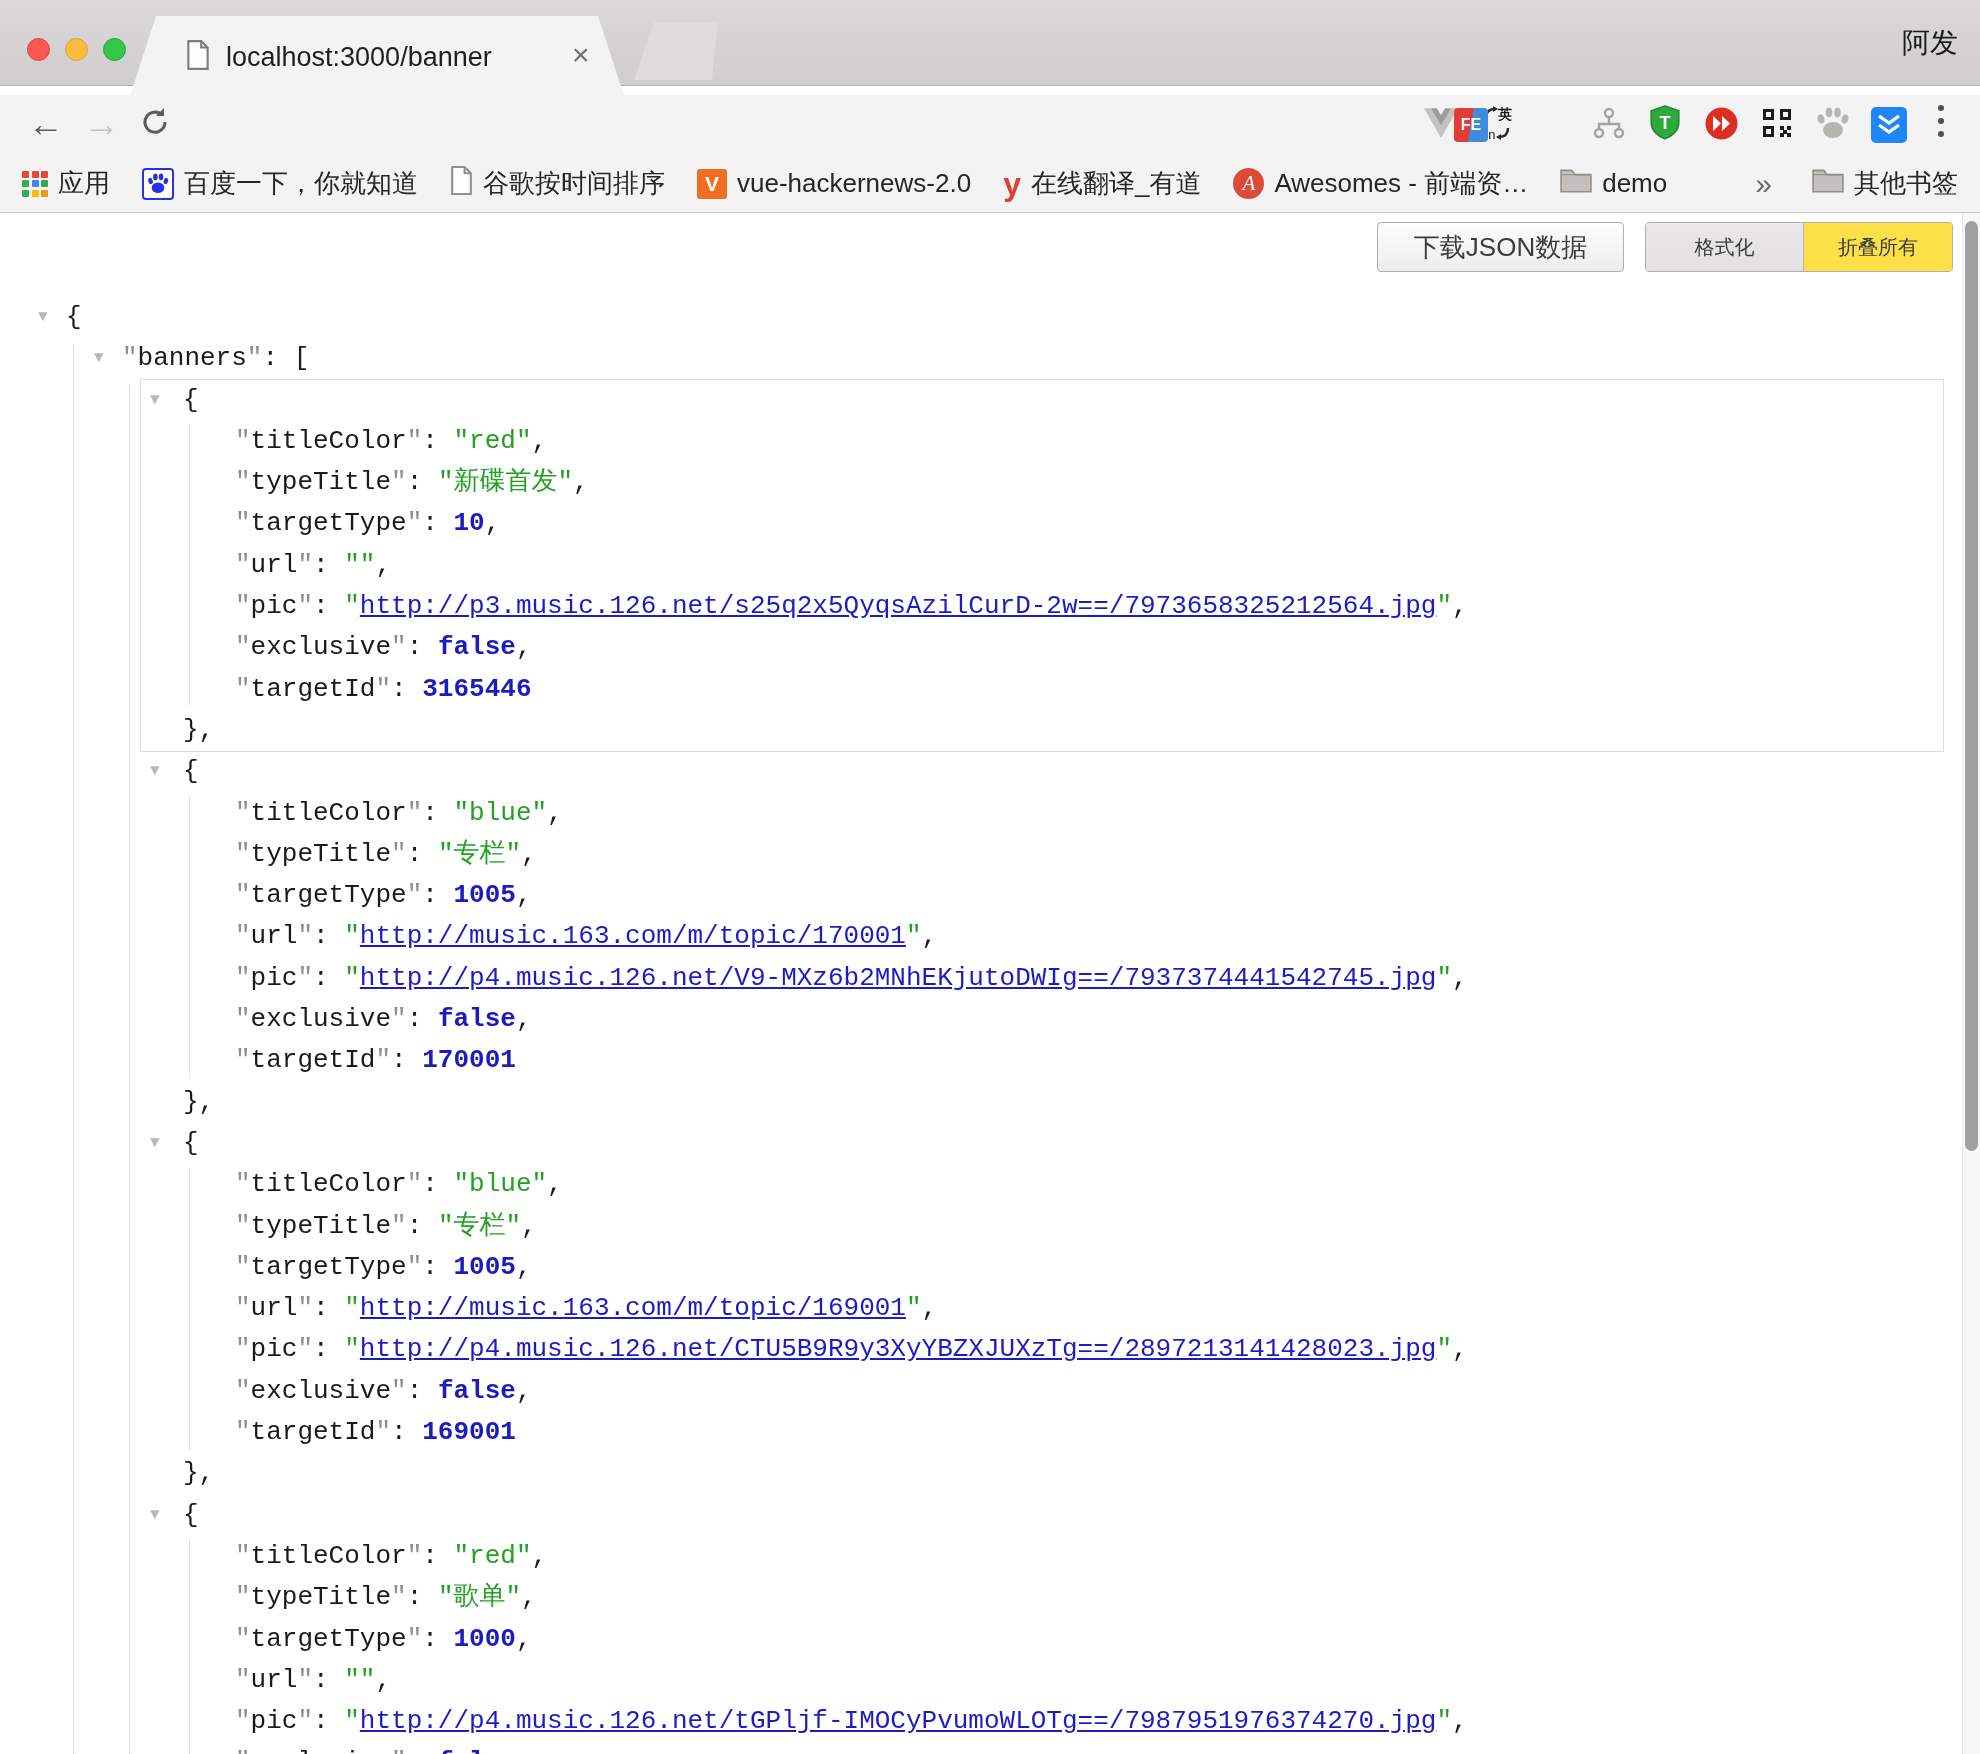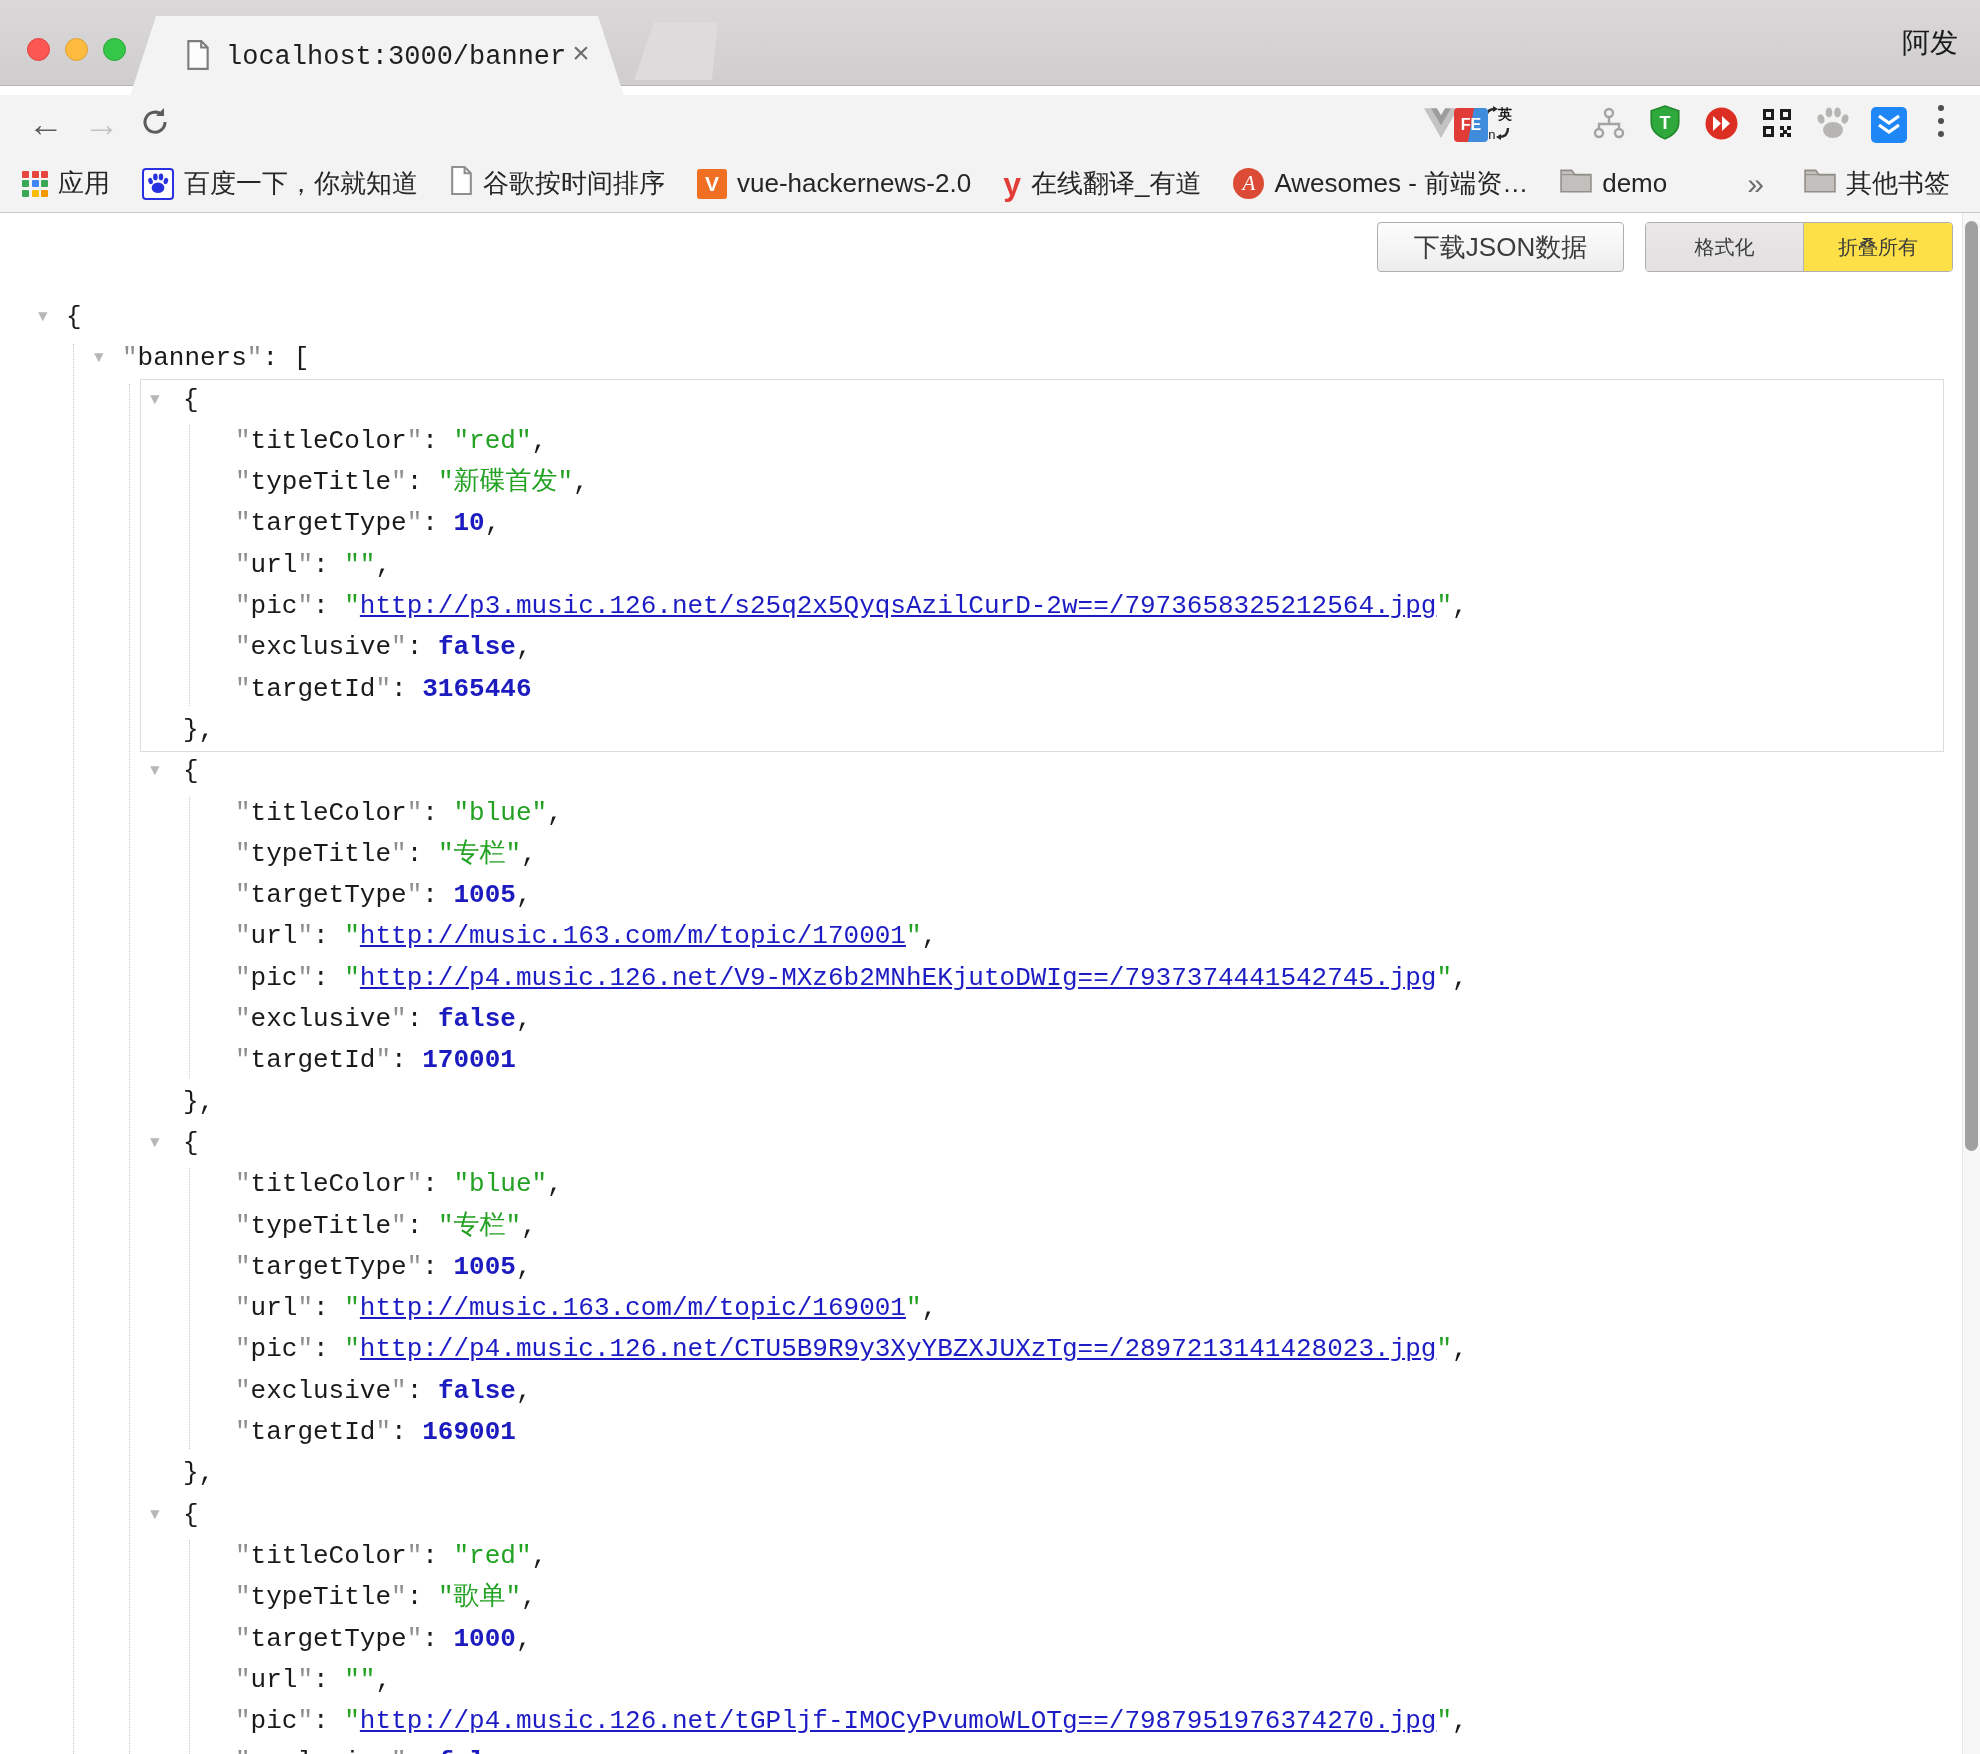--- a/index.html
+++ b/index.html
@@ -1,21 +1,21 @@
 <!DOCTYPE html>
 <html style="--json-string-color: #23a123; --json-number-color: #1c1bbf; --json-link-color: #1d1cc4; --json-key-color: #1a1a1a; --json-quote-color: #8f8f8f; --highlight-border: #d9ded9;"><head>
 <meta charset="utf-8">
 <style>
   html,body{margin:0;padding:0;background:#e9e9e9;}
   #screen{position:relative;width:1980px;height:1754px;overflow:hidden;background:#fff;
           font-family:"Liberation Sans",sans-serif;-webkit-font-smoothing:antialiased;}
 
   
   .tabstrip{position:absolute;left:0;top:0;width:100%;height:86px;
-            background:linear-gradient(#dad8d8,#cfcdcd);border-bottom:1px solid #b6b4b4;box-sizing:border-box;font-family:Liberation Mono, monospace;}
+            background:linear-gradient(#dad8d8,#cfcdcd);border-bottom:1px solid #b6b4b4;box-sizing:border-box;}
   .tl{position:absolute;top:38px;width:23px;height:23px;border-radius:50%;box-sizing:border-box;}
   .tl.red{left:27px;background:#fc5753;border:1px solid #e1443e;}
   .tl.yellow{left:65px;background:#fdbc40;border:1px solid #dfa033;}
   .tl.green{left:103px;background:#34c748;border:1px solid #2aa334;}
   .tab{position:absolute;left:130px;top:16px;width:494px;height:80px;background:#f4f3f3;
        clip-path:polygon(26px 0,468px 0,494px 80px,0 80px);}
   .tab .favicon{position:absolute;left:56px;top:24px;}
   .tab .tab-title{position:absolute;left:96px;top:26px;font-size:27px;color:#1f1f1f;white-space:nowrap;}
   .tab .tab-close{position:absolute;left:442px;top:22px;font-size:30px;color:#6e6e6e;cursor:default;}
   .tab-stub{position:absolute;left:634px;top:22px;width:84px;height:58px;background:#dddbdb;
@@ -34,21 +34,21 @@
   .ext{position:absolute;top:10px;width:40px;height:40px;display:flex;align-items:center;justify-content:center;}
   .menu-dots{position:absolute;left:1938px;top:10px;display:flex;flex-direction:column;gap:7px;}
   .menu-dots i{width:6px;height:6px;border-radius:50%;background:#4f4f4f;}
 
   
   .bookmarks{position:absolute;left:0;top:155px;width:100%;height:58px;background:#f4f3f3;
              border-bottom:1px solid #c9c8c8;display:flex;align-items:center;padding:0 22px;
              box-sizing:border-box;font-size:26px;color:#262626;}
   .bm{display:flex;align-items:center;gap:10px;margin-right:32px;white-space:nowrap;}
   .bm-overflow{margin-left:auto;margin-right:40px;color:#6d6d6d;font-size:30px;}
-  .bm:last-child{margin-right:8px;}
+  .bm:last-child{margin-right:0;}
 
   
   .btn{position:absolute;top:222px;height:50px;box-sizing:border-box;border:1px solid #aeaeae;border-radius:4px;
        font-size:26px;color:#3c3c3c;display:flex;align-items:center;justify-content:center;
        background:linear-gradient(#fdfdfd,#ededed);}
   .btn-download{left:1377px;width:247px;}
   .btn-group{position:absolute;left:1645px;top:222px;width:308px;height:50px;border:1px solid #aeaeae;
              border-radius:4px;box-sizing:border-box;display:flex;overflow:hidden;}
   .seg{display:flex;align-items:center;justify-content:center;font-size:20px;color:#3c3c3c;height:100%;box-sizing:border-box;font-family:Liberation Mono, monospace;}
   .seg-format{width:158px;background:linear-gradient(#e9e7e7,#e2e0e0);border-right:1px solid #b5b5b5;}

